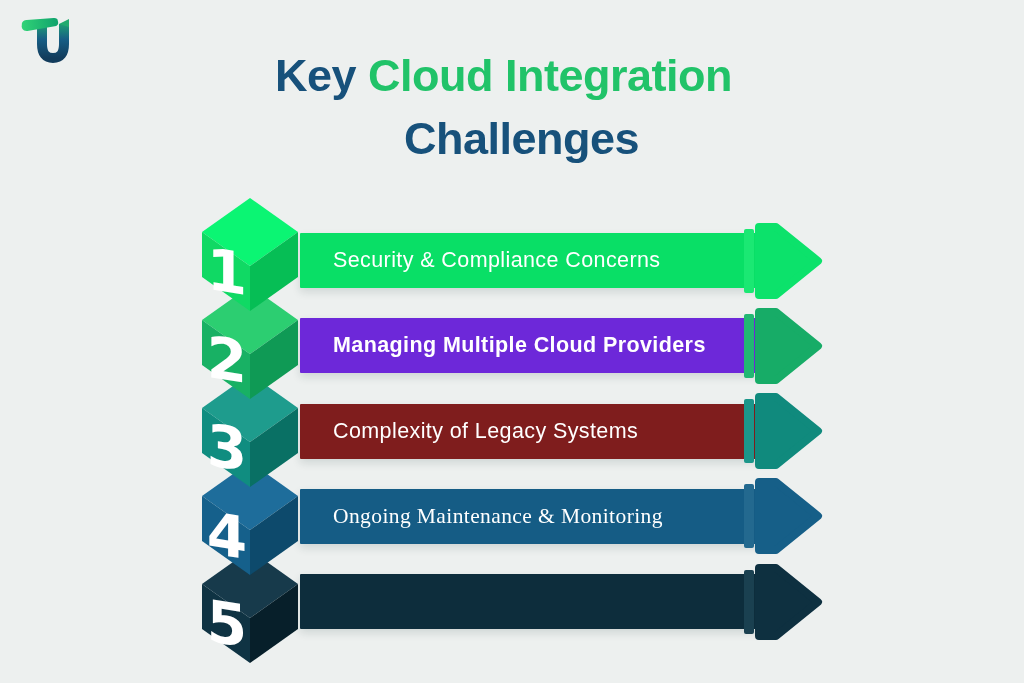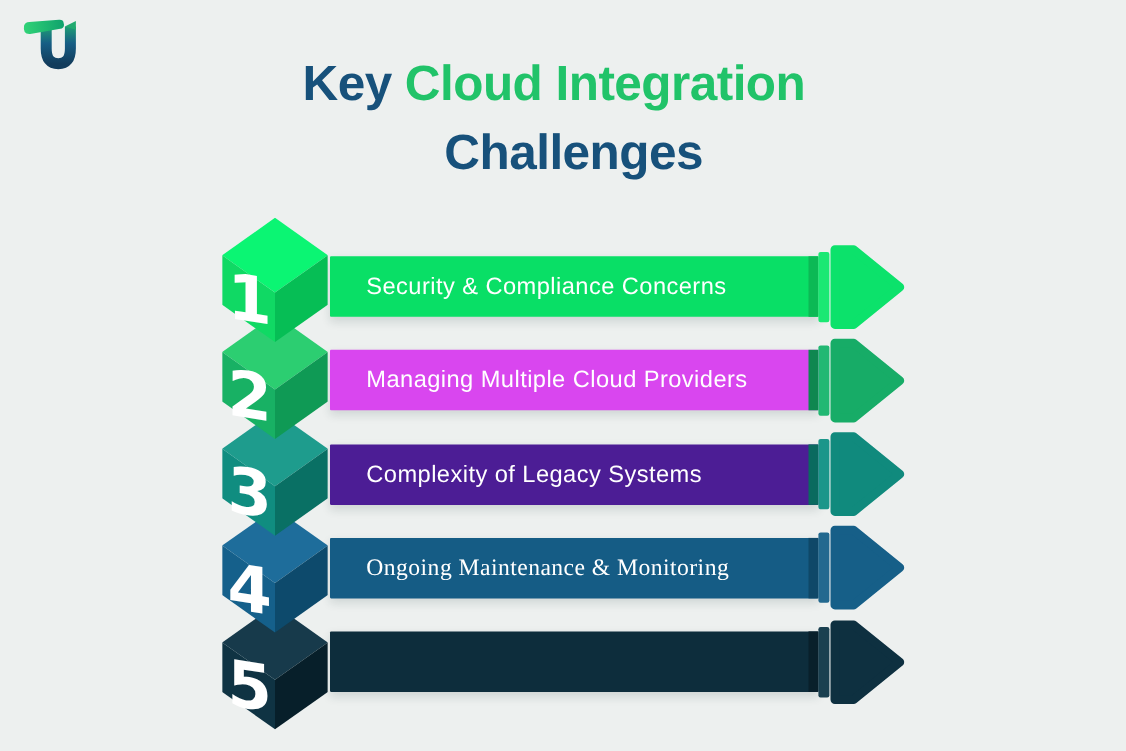--- a/index.html
+++ b/index.html
@@ -10,21 +10,21 @@
   #canvas{position:absolute;inset:0;}
   .title{
     position:absolute;top:44px;left:0;width:1007px;
     text-align:center;font-weight:bold;font-size:45px;line-height:63px;
     letter-spacing:-0.5px;
   }
   .title .line{display:block;}
   .row{position:absolute;left:0;width:1024px;height:0;}
   .bar{
     position:absolute;left:300px;width:444px;height:55px;border-radius:1px;
-    box-shadow:0 4px 9px rgba(30,60,60,.14);z-index:1;
+    box-shadow:0 4px 9px rgba(30,60,60,.14);z-index:1;padding-left:32px;
   }
   .bar-label{
     position:absolute;left:33px;top:0;height:55px;line-height:55px;
     color:#ffffff;font-size:21.5px;letter-spacing:0.4px;white-space:nowrap;
   }
   .bar-stripe{position:absolute;right:0;top:0;width:9px;height:55px;}
   .arrow-svg{position:absolute;left:742px;z-index:1;}
   .cube-svg{position:absolute;left:202px;z-index:3;}
   .cube-num{
     font-family:"DejaVu Sans","Liberation Sans",sans-serif;
@@ -74,37 +74,37 @@
           <polygon points="17,8 34,8 76,42 34,76 17,76" fill="#0CE26B" stroke="#0CE26B" stroke-width="8" stroke-linejoin="round"></polygon>
         </svg>
         <svg class="cube-svg" width="96" height="114" viewBox="0 0 96 114" style="top: 198px;">
           <polygon points="48,0 96,34 48,68 0,34" fill="#0BF573"></polygon>
           <polygon points="0,34 48,68 48,113 0,79" fill="#10D964"></polygon>
           <polygon points="96,34 48,68 48,113 96,79" fill="#06BE55"></polygon>
           <text class="cube-num" x="25" y="90" font-size="58" text-anchor="middle" transform="skewY(9)">1</text>
         </svg>
       </div>
       <div class="row" style="z-index: 9;">
-        <div class="bar" style="top: 318.3px; background: #d946ef;">
+        <div class="bar" style="top: 318.3px; background: #6d28d9; font-weight: bold;">
           <span class="bar-label">Managing Multiple Cloud Providers</span>
           <span class="bar-stripe" style="background: rgb(15, 135, 80);"></span>
         </div>
         <svg class="arrow-svg" width="84" height="84" viewBox="0 0 84 84" style="top: 303.8px;">
           <rect x="2" y="10" width="10" height="64" rx="2" fill="#22B873"></rect>
           <polygon points="17,8 34,8 76,42 34,76 17,76" fill="#17AC67" stroke="#17AC67" stroke-width="8" stroke-linejoin="round"></polygon>
         </svg>
         <svg class="cube-svg" width="96" height="114" viewBox="0 0 96 114" style="top: 286px;">
           <polygon points="48,0 96,34 48,68 0,34" fill="#2CCE71"></polygon>
           <polygon points="0,34 48,68 48,113 0,79" fill="#18B164"></polygon>
           <polygon points="96,34 48,68 48,113 96,79" fill="#0F9A55"></polygon>
           <text class="cube-num" x="25" y="90" font-size="58" text-anchor="middle" transform="skewY(9)">2</text>
         </svg>
       </div>
       <div class="row" style="z-index: 8;">
-        <div class="bar" style="top: 403.6px; background: #4c1d95;">
+        <div class="bar" style="top: 403.6px; background: #7f1d1d;">
           <span class="bar-label">Complexity of Legacy Systems</span>
           <span class="bar-stripe" style="background: rgb(10, 106, 95);"></span>
         </div>
         <svg class="arrow-svg" width="84" height="84" viewBox="0 0 84 84" style="top: 389.1px;">
           <rect x="2" y="10" width="10" height="64" rx="2" fill="#1B968A"></rect>
           <polygon points="17,8 34,8 76,42 34,76 17,76" fill="#108A7D" stroke="#108A7D" stroke-width="8" stroke-linejoin="round"></polygon>
         </svg>
         <svg class="cube-svg" width="96" height="114" viewBox="0 0 96 114" style="top: 374px;">
           <polygon points="48,0 96,34 48,68 0,34" fill="#1E9C8D"></polygon>
           <polygon points="0,34 48,68 48,113 0,79" fill="#108D80"></polygon>

